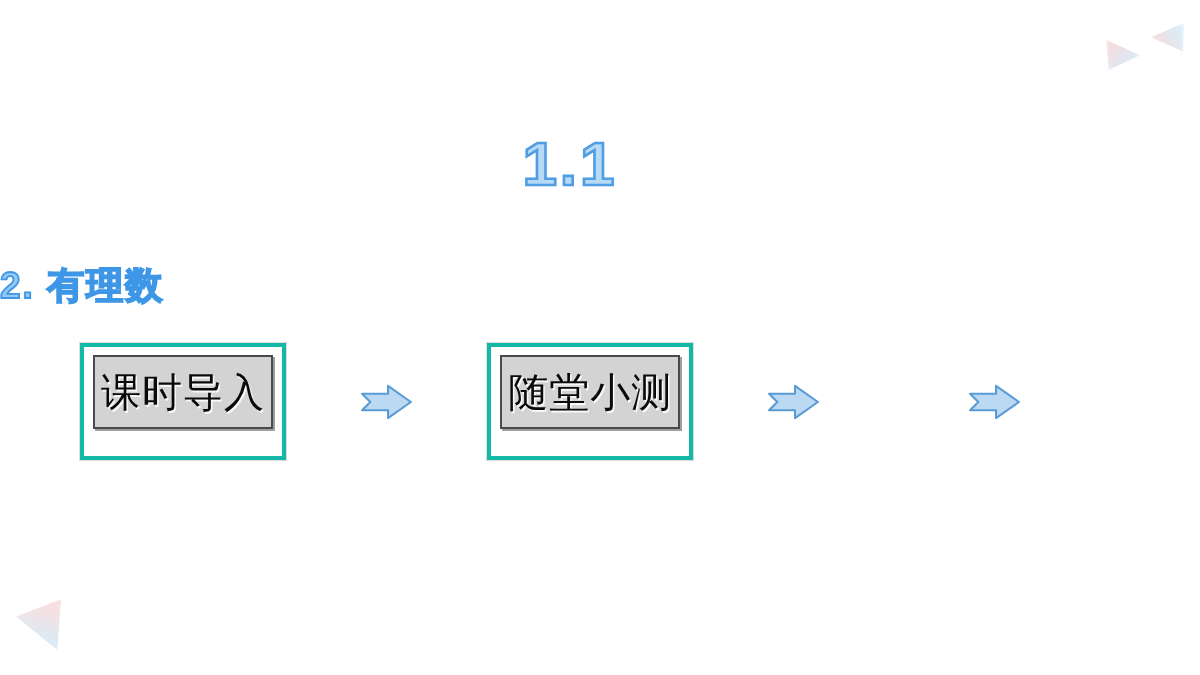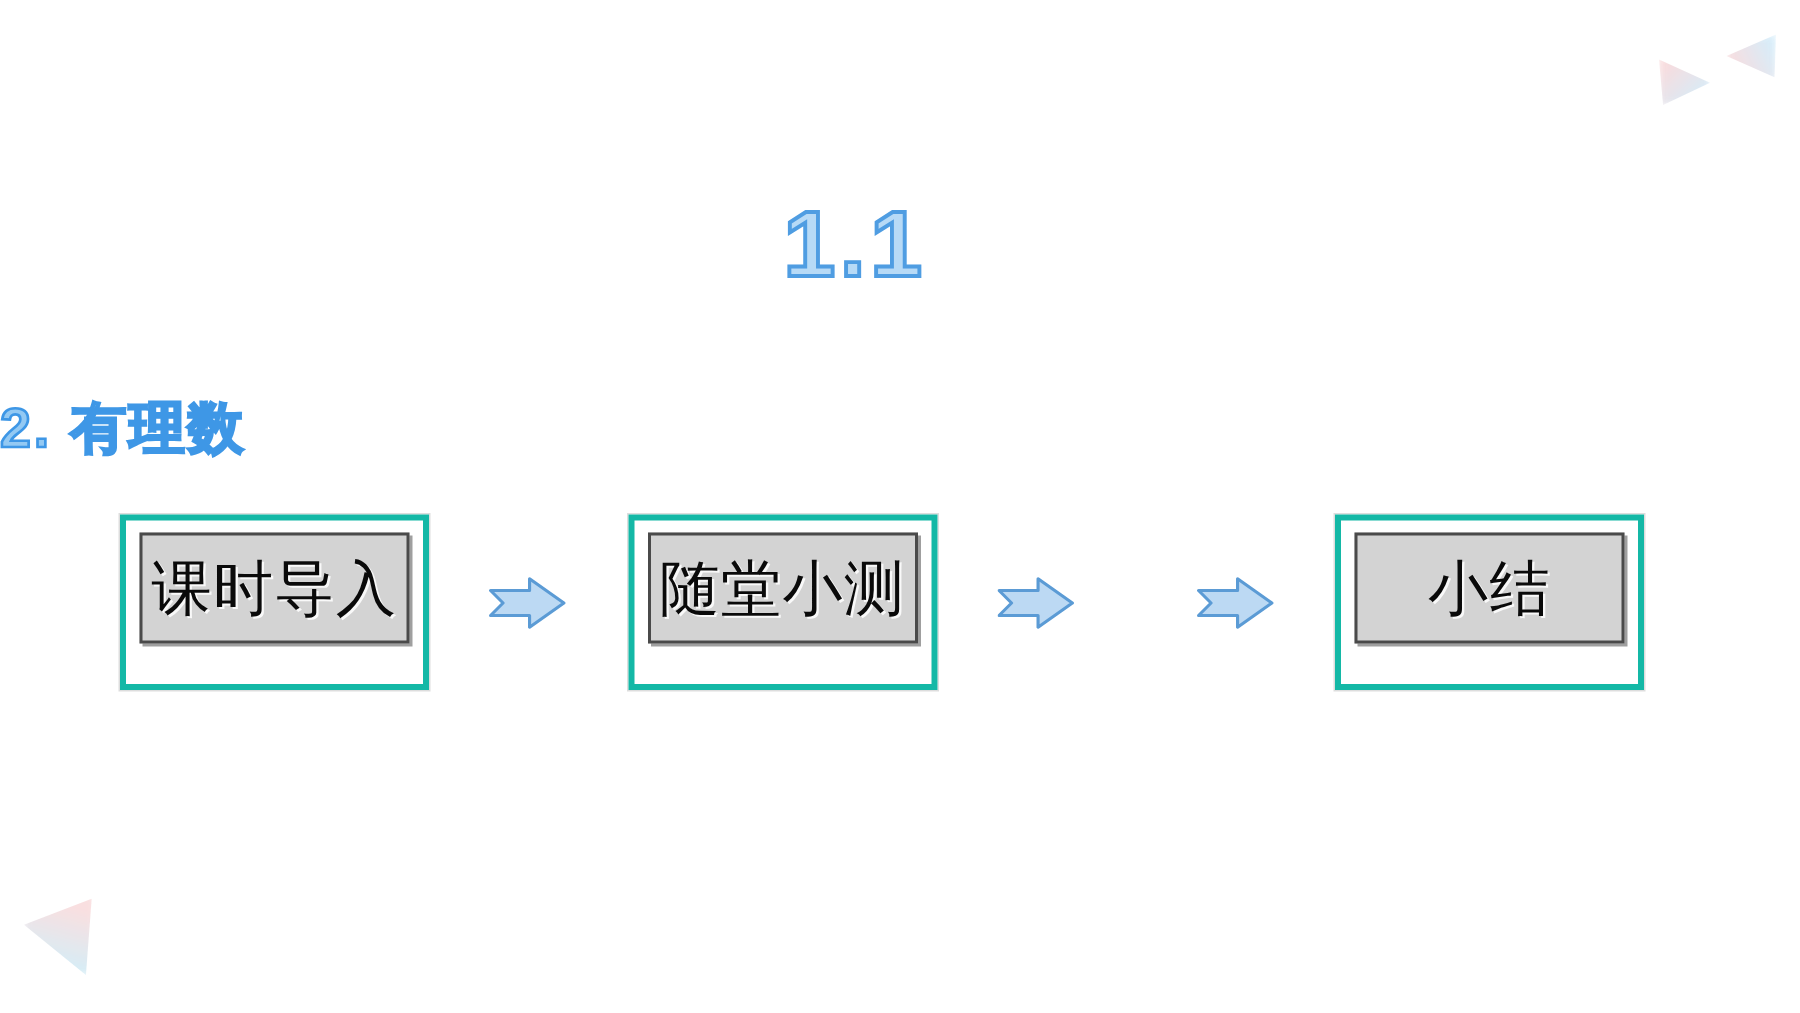--- a/index.html
+++ b/index.html
@@ -144,20 +144,15 @@
       </svg>
     </div>
 
 
     <div class="flow-arrow">
       <svg width="52" height="40" viewBox="0 0 100 70" aria-hidden="true">
         <polygon points="2,19 52,19 52,4 96,35 52,66 52,51 2,51 18,35" fill="#bcd9f3" stroke="#5b9bd5" stroke-width="4" stroke-linejoin="round"></polygon>
       </svg>
     </div>
 
-    <div class="flow-box-outer">
-      <div class="flow-box-inner">
-        <span class="flow-box-label">小结</span>
-      </div>
-    </div>
 
   </div>
 </div>
 
 </body></html>

